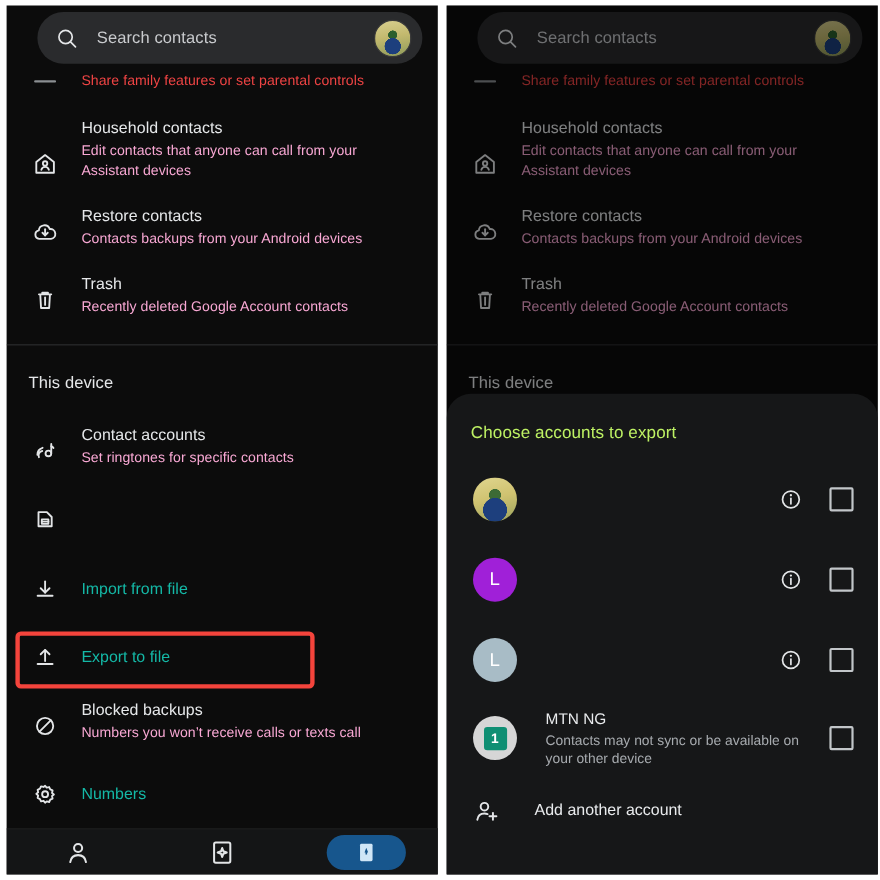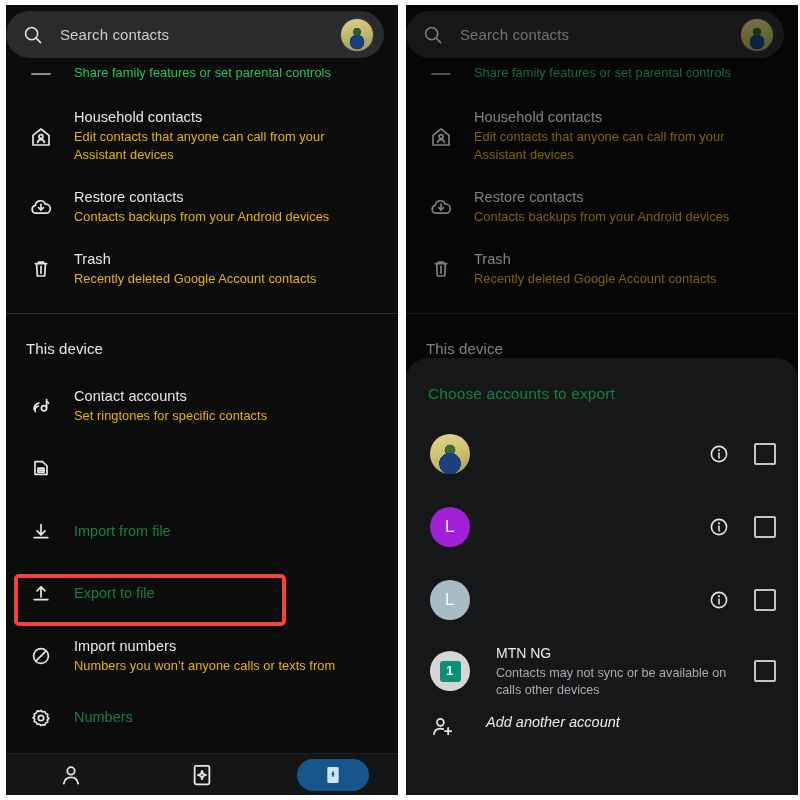--- a/index.html
+++ b/index.html
@@ -24,21 +24,21 @@
     margin-top: 5px;
     background: #0c0c0c;
     overflow: hidden;
   }
   .panel.left  { margin-left: 6px; }
   .panel.right { margin-left: 8px; }
 
   
   .searchbar {
     position: absolute;
-    top: 6px; left: 0; right: 14px;
+    top: 6px; left: 28px; right: 14px;
     height: 47px;
     background: #2a2b2d;
     border-radius: 28px;
     display: flex;
     align-items: center;
     padding: 0 10px 0 16px;
     z-index: 6;
   }
   .search-icon { width: 22px; height: 22px; flex: 0 0 22px; }
   .search-icon svg { display: block; }
@@ -61,49 +61,49 @@
   }
 
   
   .list {
     position: absolute;
     top: 56px; left: 0; right: 0; bottom: 0;
   }
   .row {
     position: relative;
     display: flex;
-    align-items: center;
+    align-items: flex-end;
     padding: 0 18px 0 20px;
     min-height: 40px;
   }
   .row .ico {
     flex: 0 0 30px;
     width: 30px; height: 30px;
     display: flex; align-items: center; justify-content: center;
     margin-top: 2px;
   }
   .row .txt { margin-left: 18px; padding-right: 6px; }
   .title {
     color: #e6e8ea;
     font-size: 14.5px;
     line-height: 20px;
     letter-spacing: .05px;
   }
   .sub {
-    color: #eab308;
+    color: #f9a8d4;
     font-size: 12.8px;
     line-height: 18px;
     margin-top: 1px;
     letter-spacing: .05px;
   }
-  .title-only { color:#15803d; font-size:14.5px; line-height:30px; }
+  .title-only { color:#14b8a6; font-size:14.5px; line-height:30px; }
 
   
   .row.clipped { align-items: center; min-height: 0; }
-  .row.clipped .sub { color:#22c55e; margin-top:0; }
+  .row.clipped .sub { color:#ef4444; margin-top:0; }
   .dash { width: 20px; height: 2px; background: #8b8f92; border-radius: 2px; }
 
   .divider {
     height: 1px;
     background: #2e2f31;
     margin: 0;
   }
   .section-label {
     color: #e6e8ea;
     font-size: 15px;
@@ -159,21 +159,21 @@
     position: absolute;
     left: 0; right: 0;
     top: 353px;
     bottom: 0;
     background: #161718;
     border-radius: 22px 22px 0 0;
     z-index: 10;
     overflow: hidden;
   }
   .sheet-title {
-    color: #15803d;
+    color: #bef264;
     font-size: 15.5px;
     font-weight: 500;
     padding: 27px 16px 0 22px;
     letter-spacing: .1px;
   }
   .acct {
     display: flex;
     align-items: center;
     padding: 0 22px 0 24px;
     height: 73px;
@@ -215,24 +215,23 @@
   .acct-name { color: #e9ebed; font-size: 14px; line-height: 19px; }
   .acct-sub  { color: #a7abaf; font-size: 12.6px; line-height: 17px; margin-top: 2px; }
   .info-icon { flex: 0 0 26px; margin-right: 20px; }
   .cbx {
     flex: 0 0 22px;
     width: 22px; height: 22px;
     border: 2px solid #c2c6c9;
     border-radius: 2px;
   }
   .add-acct {
-    display: flex; align-items: flex-start;
+    display: flex; align-items: center;
     padding: 8px 0 0 24px;
     height: 54px;
-    font-style: italic;
   }
   .add-acct .ico { flex: 0 0 34px; display:flex; align-items:center; }
   .add-acct .lbl { color: #e9ebed; font-size: 14.5px; margin-left: 22px; }
 
   svg { display: block; }
   .st { stroke: #e3e5e7; stroke-width: 1.7; fill: none;
         stroke-linecap: round; stroke-linejoin: round; }
 </style>
 </head>
 <body>
@@ -360,22 +359,22 @@
       </div>
 
       <div class="row" style="margin-top:22px">
         <span class="ico">
           <svg width="24" height="24" viewBox="0 0 24 24">
               <circle class="st" cx="12" cy="12" r="7.4"></circle>
               <line class="st" x1="6.9" y1="17.1" x2="17.1" y2="6.9"></line>
             </svg>
         </span>
         <span class="txt">
-          <div class="title">Import numbers</div>
-          <div class="sub">Numbers you won’t anyone calls or texts from</div>
+          <div class="title">Blocked backups</div>
+          <div class="sub">Numbers you won’t receive calls or texts call</div>
         </span>
       </div>
 
       <div class="row" style="margin-top:22px">
         <span class="ico">
           <svg width="24" height="24" viewBox="0 0 24 24">
               <circle class="st" cx="12" cy="12" r="2.7"></circle>
               <path class="st" d="M12 4.3 13.4 6l2.3-.5 1 2.1 2.1 1-.5 2.3 1.7 1.4-1.7 1.4.5 2.3-2.1 1-1 2.1-2.3-.5L12 19.7 10.6 18l-2.3.5-1-2.1-2.1-1 .5-2.3L4 11.7l1.7-1.4-.5-2.3 2.1-1 1-2.1 2.3.5z"></path>
             </svg>
         </span>
@@ -539,21 +538,21 @@
         </span>
         <span class="cbx"></span>
       </div>
 
       <div class="acct tall">
         <span class="acct-av av-sim">
           <span class="sim-badge">1</span>
         </span>
         <span class="acct-body" style="margin-right:16px">
           <div class="acct-name">MTN NG</div>
-          <div class="acct-sub">Contacts may not sync or be available on calls other devices</div>
+          <div class="acct-sub">Contacts may not sync or be available on your other device</div>
         </span>
         <span class="cbx"></span>
       </div>
 
       <div class="add-acct">
         <span class="ico">
           <svg width="25" height="25" viewBox="0 0 24 24">
               <circle class="st" cx="10" cy="8" r="3.3"></circle>
               <path class="st" d="M3.8 19.4c.5-3.5 2.9-5.4 6.2-5.4 1 0 1.9.2 2.7.5"></path>
               <line class="st" x1="17.4" y1="13.4" x2="17.4" y2="19.4"></line>

